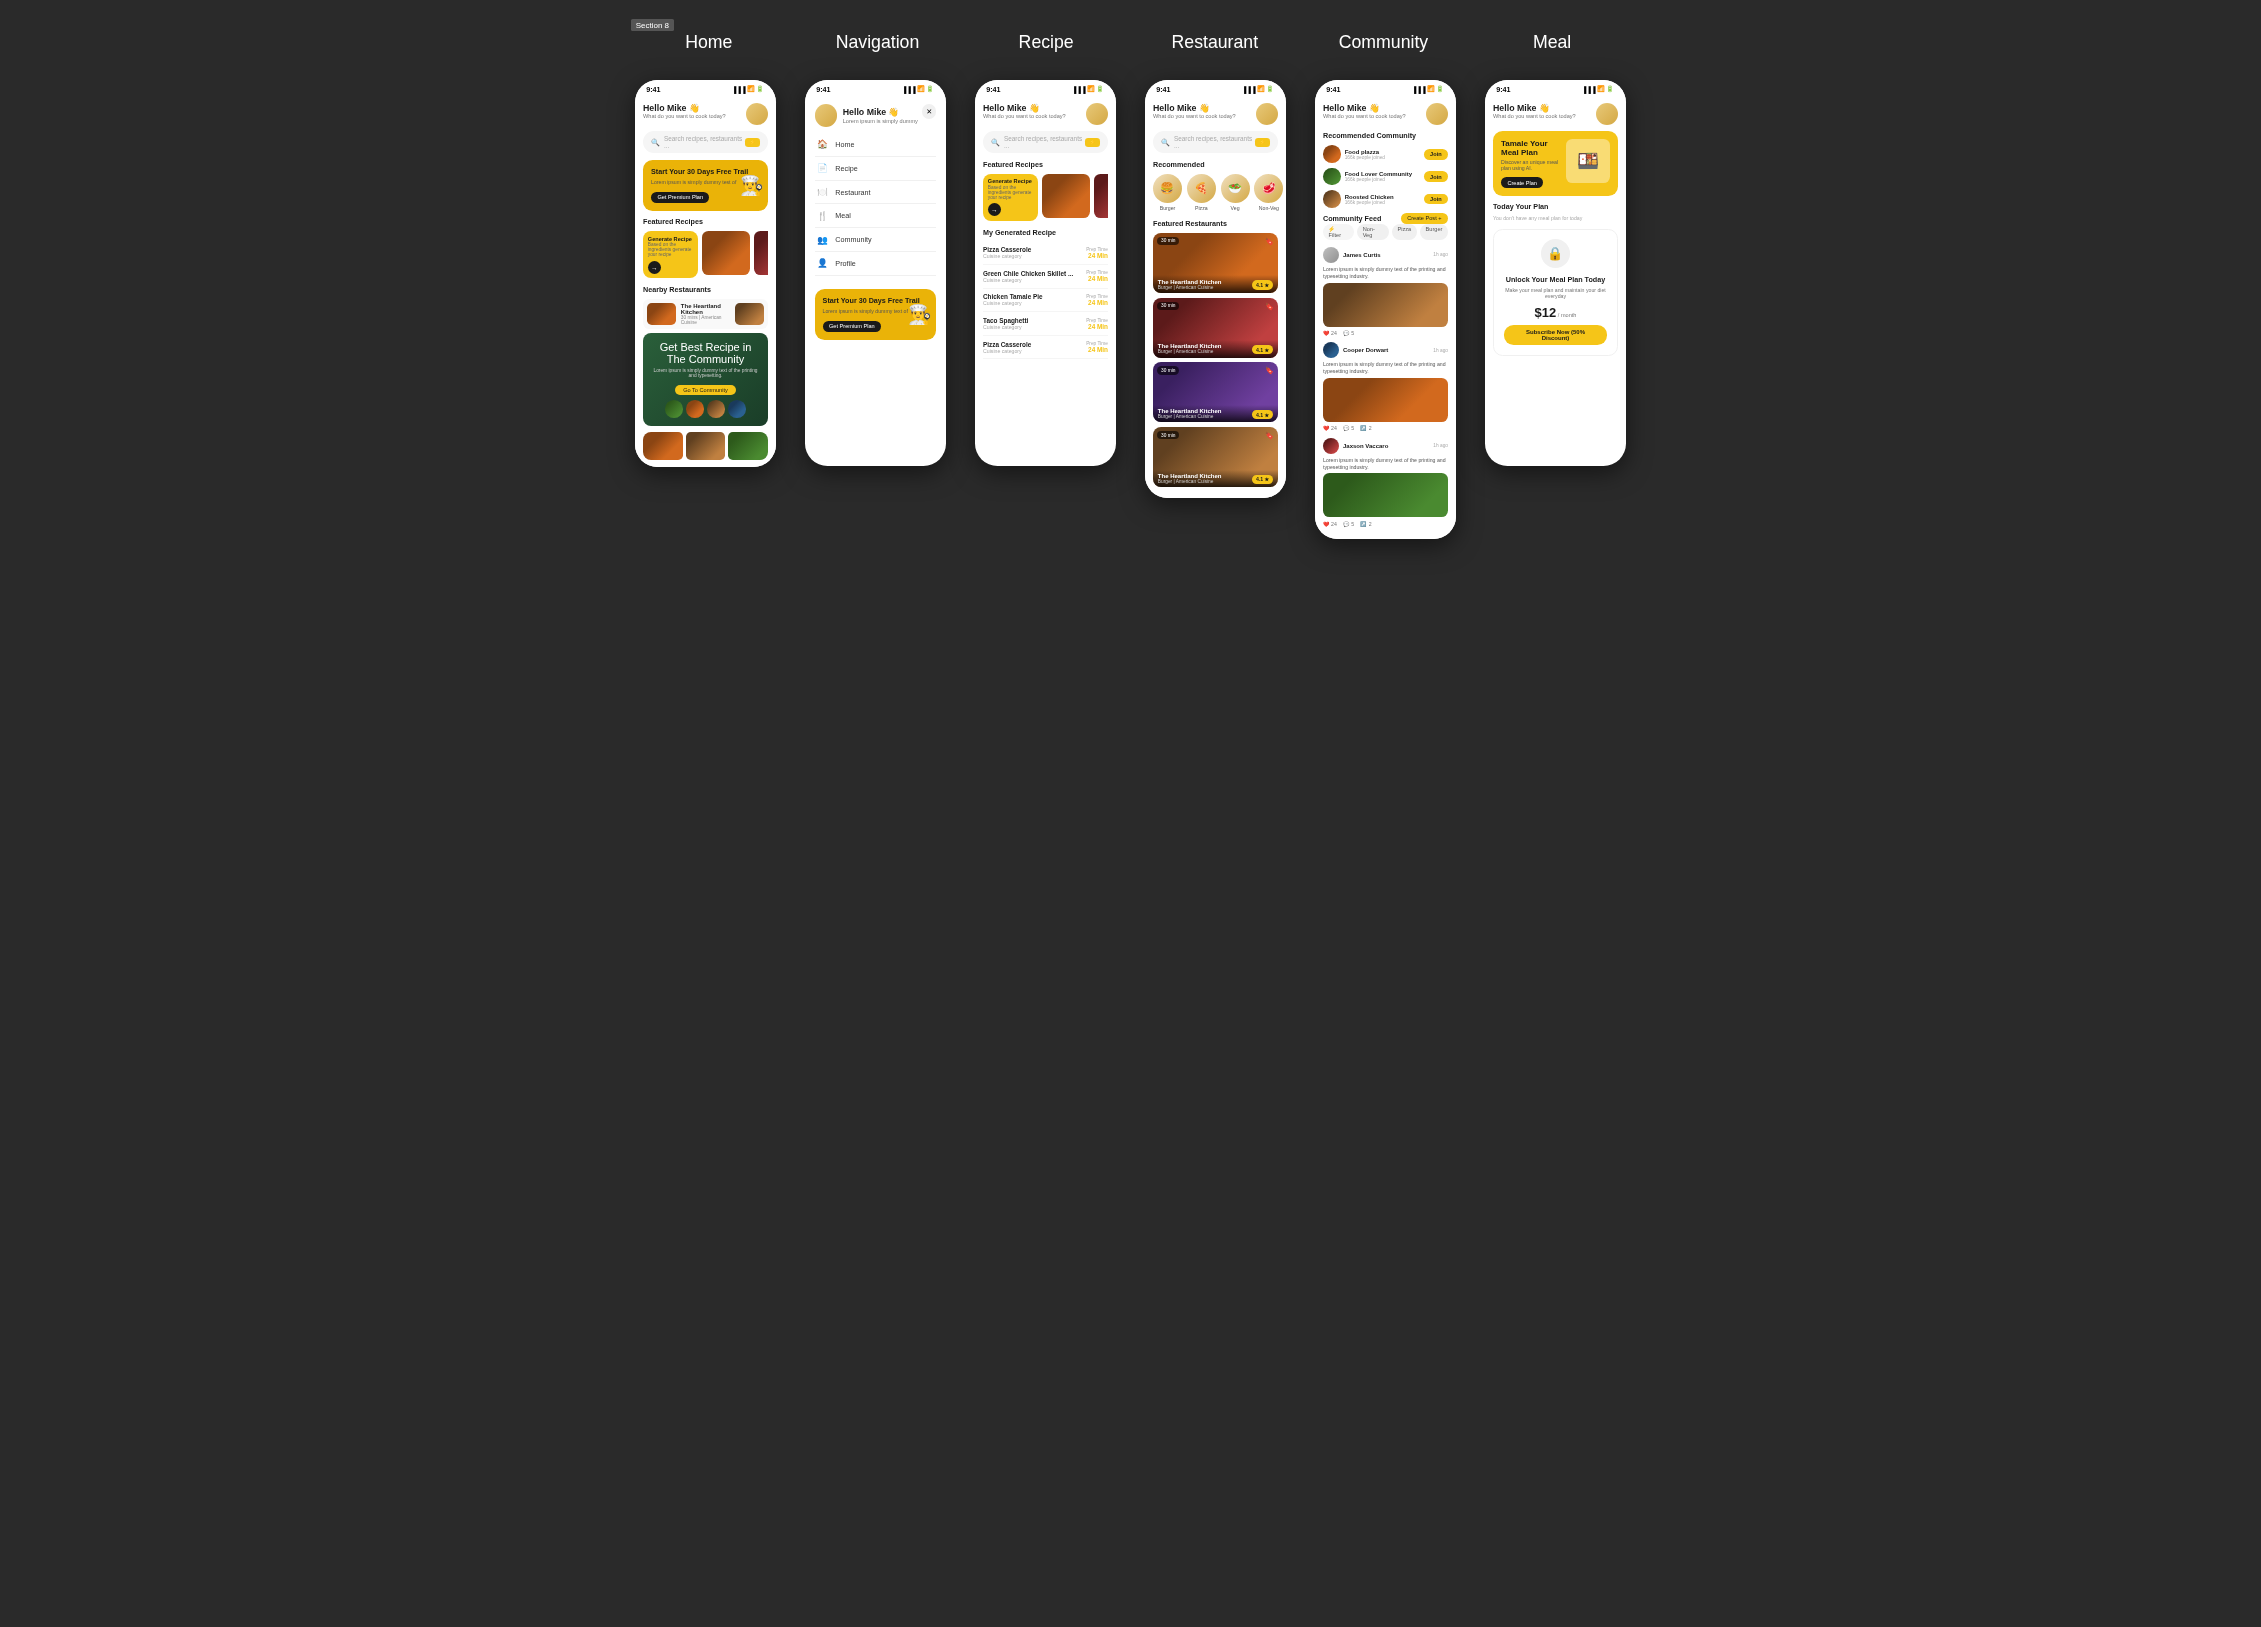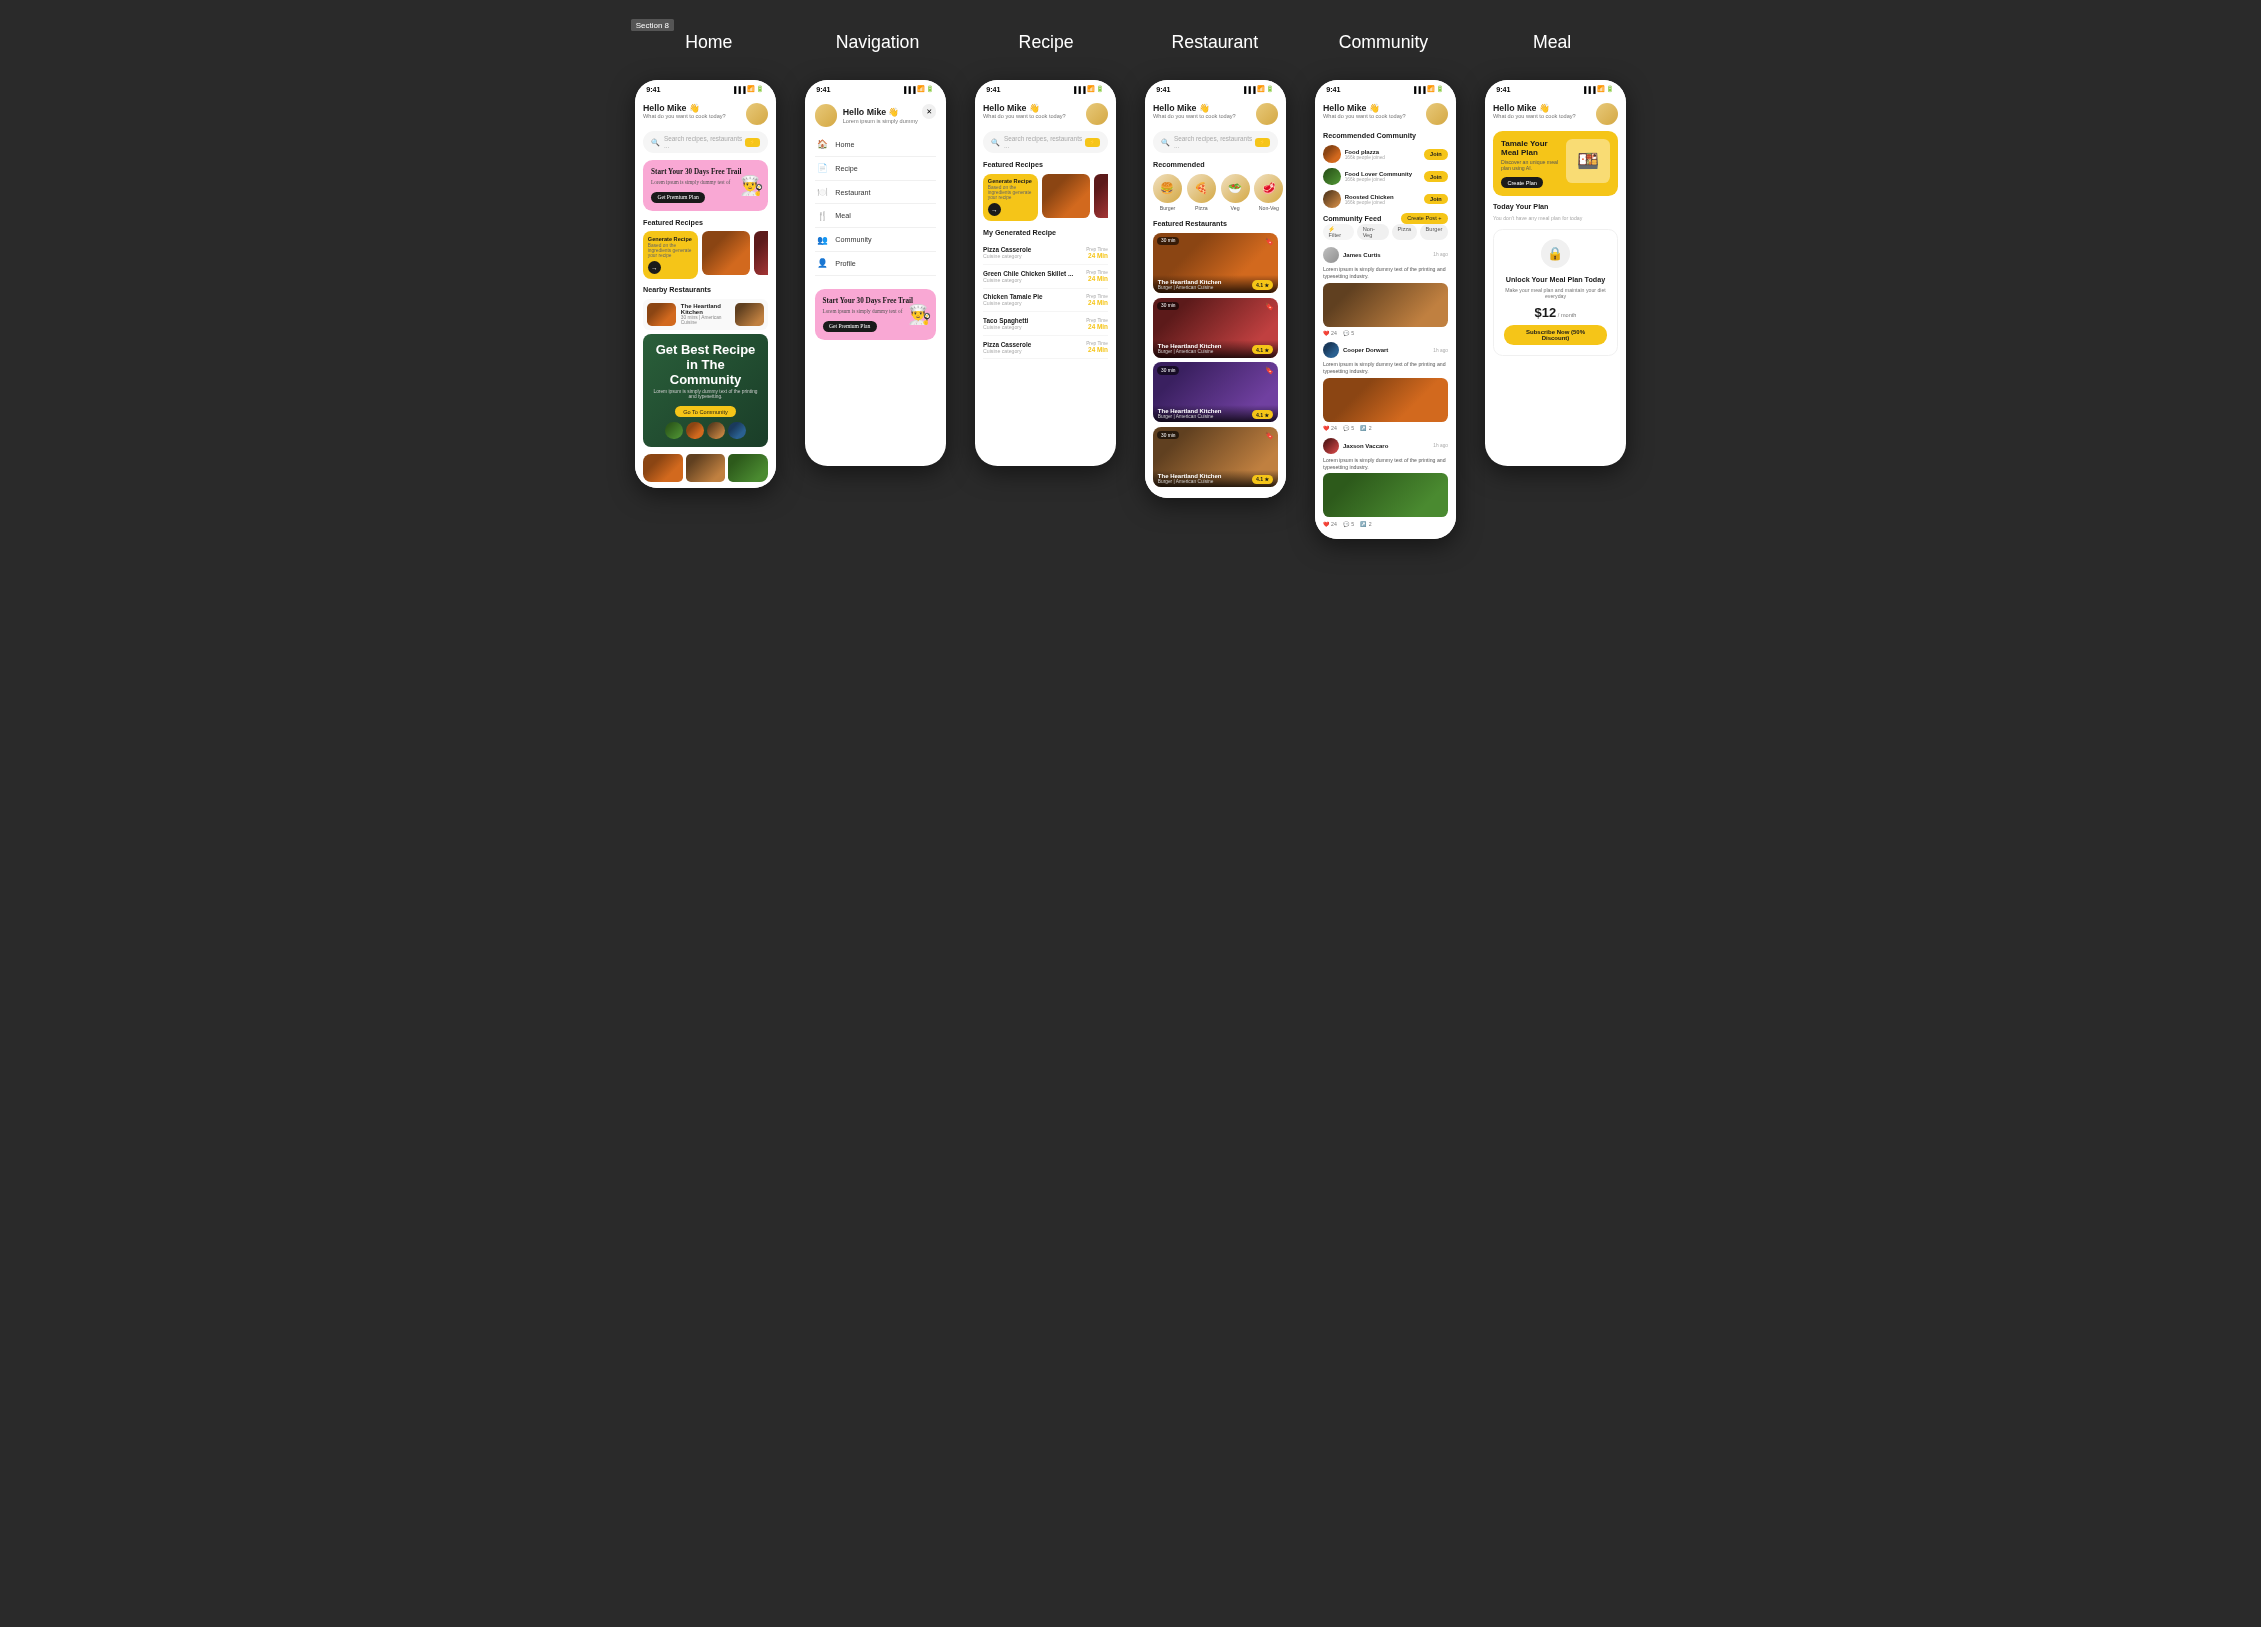--- a/index.html
+++ b/index.html
@@ -84,28 +84,27 @@
     }
     .search-icon-small { color: #aaa; font-size: 7.2px; margin-right: 4px; }
     .search-text { font-size: 6.4px; color: #aaa; flex: 1; }
     .filter-btn {
       background: #f5c518; border-radius: 3.2px;
       padding: 1.6px 4px; font-size: 5.6px; color: #fff;
     }
 
     
     .promo-card {
-      background: #f9a8d4;
+      background: #eab308;
       border-radius: 9.6px;
       padding: 8px;
       margin-bottom: 6.4px;
       position: relative;
       overflow: hidden;
       min-height: 48px;
-      font-family: Liberation Serif, serif;
     }
     .promo-title { font-size: 7.2px; font-weight: 700; color: #1a1a1a; line-height: 1.2; }
     .promo-sub { font-size: 5.2px; color: #555; margin: 2.4px 0; }
     .promo-btn {
       background: #1a1a1a; color: #fff;
       border-radius: 8px; padding: 2.4px 6.4px;
       font-size: 5.6px; display: inline-block; margin-top: 2.4px;
     }
     .promo-chef {
       position: absolute; right: 4px; top: 0; bottom: 0;
@@ -155,21 +154,21 @@
     }
     .restaurant-name { font-size: 6px; font-weight: 600; color: #1a1a1a; }
     .restaurant-info { font-size: 4.8px; color: #888; }
 
     
     .community-card {
       background: linear-gradient(135deg, #2a5f3a, #1a3d28);
       border-radius: 8px; padding: 8px;
       text-align: center; margin-bottom: 6.4px;
     }
-    .community-card-title { font-size: 13px; font-weight: 700; color: #fff; }
+    .community-card-title { font-size: 11px; font-weight: 400; color: #fff; }
     .community-card-sub { font-size: 4.8px; color: #ccc; margin: 2.4px 0; }
     .community-btn {
       background: #f5c518; color: #1a1a1a;
       border-radius: 8px; padding: 2.4px 8px;
       font-size: 5.6px; display: inline-block; margin-top: 2.4px;
     }
     .food-decoration {
       display: flex; justify-content: center; gap: 3.2px;
       margin-top: 4.8px;
     }

